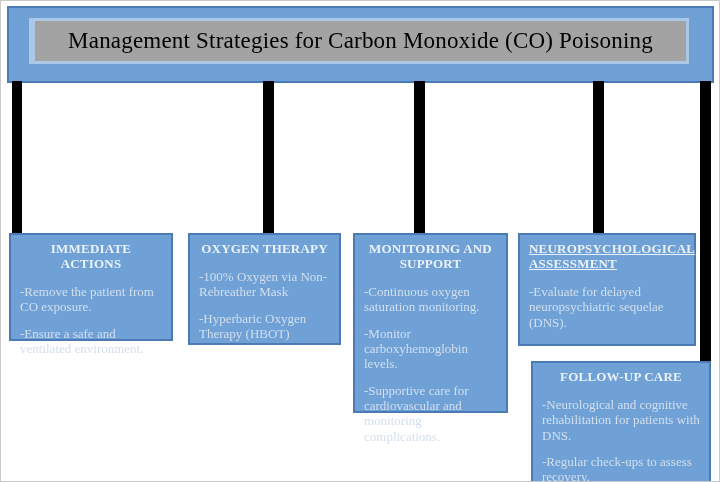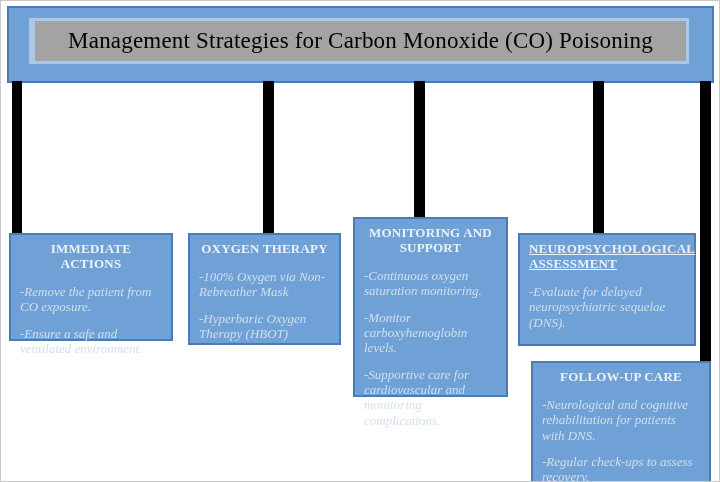--- a/index.html
+++ b/index.html
@@ -60,34 +60,34 @@
     border:2px solid var(--box-border);
     box-sizing:border-box;
     padding:5px 9px 4px 9px;
     color:var(--box-body-text);
     font-size:13px;
     line-height:1.18;
     z-index:2;
   }
   .b1{left:8px;top:232px;width:164px;height:108px;}
   .b2{left:187px;top:232px;width:153px;height:112px;}
-  .b3{left:352px;top:216px;width:155px;height:180px;}
+  .b3{left:352px;top:232px;width:155px;height:180px;}
   .b4{left:517px;top:232px;width:178px;height:113px;}
   .b5{left:530px;top:360px;width:180px;height:126px;}
   .box-title{
     font-weight:bold;
     font-size:13px;
     color:var(--box-title-text);
     text-align:center;
     margin:2px 0 12px 0;
     letter-spacing:0.2px;
     line-height:1.15;
   }
   .left-title .box-title{text-align:left;text-decoration:underline;}
-  .item{margin:0 0 11px 0;font-style:italic;}
+  .item{margin:0 0 11px 0;}
 </style>
 </head>
 <body>
 
 <div class="slide">
 
   <div class="banner">
     <div class="title-box">
       <span class="title-text">Management Strategies for Carbon Monoxide (CO) Poisoning</span>
     </div>

